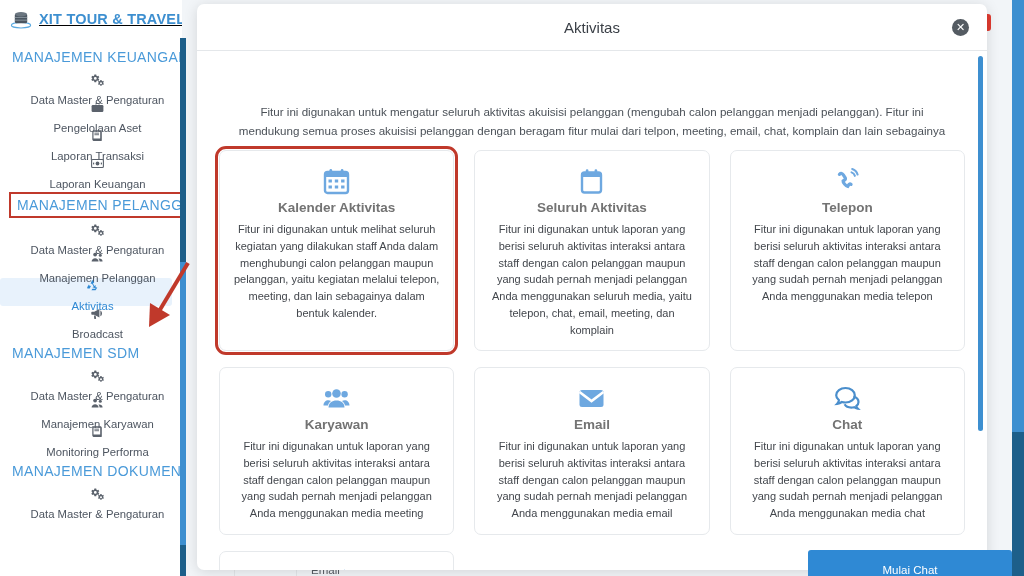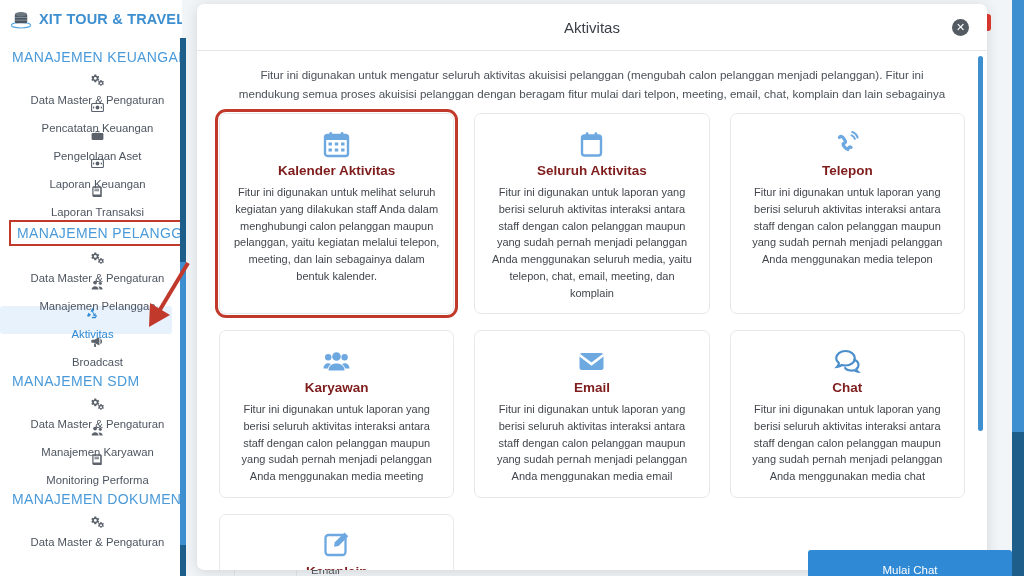--- a/index.html
+++ b/index.html
@@ -29,20 +29,21 @@
     width: 182px; height: 576px;
     background: #ffffff;
     overflow: hidden;
     z-index: 5;
   }
   .brand {
     display: flex; align-items: center;
     gap: 7px;
     padding: 9px 0 9px 10px;
     height: 38px;
+    text-decoration: underline;
   }
   .brand-logo { width: 22px; height: 22px; flex: 0 0 auto; }
   .brand-text {
     color: #3d8fd0;
     font-size: 14.5px;
     font-weight: 700;
     letter-spacing: .2px;
     white-space: nowrap;
   }
 
@@ -153,20 +154,21 @@
     height: 519px;
     padding: 12px 22px 0 22px;
     overflow: hidden;
   }
   .intro {
     text-align: center;
     font-size: 11.6px;
     color: #4b5158;
     line-height: 1.65;
     padding: 2px 12px 10px 12px;
+    margin-top: 37px;
   }
 
   .card-grid {
     display: grid;
     grid-template-columns: repeat(3, 1fr);
     gap: 16px 20px;
   }
   .card {
     border: 1px solid #e6e9ec;
     border-radius: 7px;
@@ -181,21 +183,21 @@
     border-color: #e6e9ec;
   }
   .card-ico {
     height: 32px;
     display: flex; align-items: center; justify-content: center;
     color: #5b9bd5;
     margin-bottom: 3px;
   }
   .card-ico svg { width: 27px; height: 27px; fill: #6ea8e0; }
   .card-title {
-    color: #7f1d1d;
+    color: #737373;
     font-size: 13.5px;
     font-weight: 700;
     margin-bottom: 6px;
   }
   .card-desc {
     color: #42464c;
     font-size: 11px;
     line-height: 1.52;
   }
 
@@ -274,54 +276,44 @@
           <span class="nav-ico">
             <svg viewBox="0 0 13 13">
               <path d="M5.2 1.6l.3 1.2c.3.1.6.2.8.4l1.1-.5.9 1.5-.9.8c0 .3 0 .6 0 .8l.9.8-.9 1.5-1.1-.5c-.3.2-.5.3-.8.4l-.3 1.2H3.4l-.3-1.2c-.3-.1-.6-.2-.8-.4l-1.1.5L.3 6.6l.9-.8c0-.3 0-.6 0-.8L.3 4.2l.9-1.5 1.1.5c.3-.2.5-.3.8-.4l.3-1.2zM4.3 4a1.4 1.4 0 100 2.8 1.4 1.4 0 000-2.8z"></path>
               <path d="M10.6 7l.2.9c.2.1.4.2.6.3l.8-.4.7 1.1-.7.6v.7l.7.6-.7 1.1-.8-.4c-.2.1-.4.2-.6.3l-.2.9H9.3l-.2-.9c-.2-.1-.4-.2-.6-.3l-.8.4-.7-1.1.7-.6v-.7l-.7-.6.7-1.1.8.4c.2-.1.4-.2.6-.3l.2-.9zM10 9.2a1 1 0 100 2 1 1 0 000-2z"></path>
             </svg>
           </span>
           <span>Data Master &amp; Pengaturan</span>
         </div><div class="nav-item">
           <span class="nav-ico">
             <svg viewBox="0 0 13 13">
+              <rect x="0.6" y="4" width="11.8" height="7" rx="1.2"></rect>
+              <path d="M4.4 3.6V2.8c0-.5.4-.9.9-.9h2.4c.5 0 .9.4.9.9v.8h-1.1v-.6H5.5v.6z"></path>
+            </svg>
+          </span>
+          <span>Pengelolaan Aset</span>
+        </div><div class="nav-item">
+          <span class="nav-ico">
+            <svg viewBox="0 0 13 13">
+              <path d="M2 1.2h7.2c.9 0 1.6.7 1.6 1.6v8.4c0 .5-.4.9-.9.9H3.1c-1 0-1.8-.8-1.8-1.8V2.6c0-.8.6-1.4 1.4-1.4zm.5 1.6v6.6h6.7V2.8z"></path>
+              <rect x="3.4" y="3.7" width="4.6" height=".9"></rect>
+              <rect x="3.4" y="5.3" width="4.6" height=".9"></rect>
+            </svg>
+          </span>
+          <span>Laporan Transaksi</span>
+        </div><div class="nav-item">
+          <span class="nav-ico">
+            <svg viewBox="0 0 13 13">
               <rect x="0.6" y="2.5" width="11.8" height="8" rx="1" fill="none" stroke="currentColor" stroke-width="1.1"></rect>
               <circle cx="6.5" cy="6.5" r="1.9"></circle>
               <rect x="2" y="5.6" width="1.2" height="1.8"></rect>
               <rect x="9.8" y="5.6" width="1.2" height="1.8"></rect>
             </svg>
           </span>
-          <span>Pencatatan Keuangan</span>
-        </div><div class="nav-item">
-          <span class="nav-ico">
-            <svg viewBox="0 0 13 13">
-              <rect x="0.6" y="4" width="11.8" height="7" rx="1.2"></rect>
-              <path d="M4.4 3.6V2.8c0-.5.4-.9.9-.9h2.4c.5 0 .9.4.9.9v.8h-1.1v-.6H5.5v.6z"></path>
-            </svg>
-          </span>
-          <span>Pengelolaan Aset</span>
-        </div><div class="nav-item">
-          <span class="nav-ico">
-            <svg viewBox="0 0 13 13">
-              <rect x="0.6" y="2.5" width="11.8" height="8" rx="1" fill="none" stroke="currentColor" stroke-width="1.1"></rect>
-              <circle cx="6.5" cy="6.5" r="1.9"></circle>
-              <rect x="2" y="5.6" width="1.2" height="1.8"></rect>
-              <rect x="9.8" y="5.6" width="1.2" height="1.8"></rect>
-            </svg>
-          </span>
           <span>Laporan Keuangan</span>
-        </div><div class="nav-item">
-          <span class="nav-ico">
-            <svg viewBox="0 0 13 13">
-              <path d="M2 1.2h7.2c.9 0 1.6.7 1.6 1.6v8.4c0 .5-.4.9-.9.9H3.1c-1 0-1.8-.8-1.8-1.8V2.6c0-.8.6-1.4 1.4-1.4zm.5 1.6v6.6h6.7V2.8z"></path>
-              <rect x="3.4" y="3.7" width="4.6" height=".9"></rect>
-              <rect x="3.4" y="5.3" width="4.6" height=".9"></rect>
-            </svg>
-          </span>
-          <span>Laporan Transaksi</span>
         </div><div class="nav-section highlight">MANAJEMEN PELANGGAN</div><div class="nav-item">
           <span class="nav-ico">
             <svg viewBox="0 0 13 13">
               <path d="M5.2 1.6l.3 1.2c.3.1.6.2.8.4l1.1-.5.9 1.5-.9.8c0 .3 0 .6 0 .8l.9.8-.9 1.5-1.1-.5c-.3.2-.5.3-.8.4l-.3 1.2H3.4l-.3-1.2c-.3-.1-.6-.2-.8-.4l-1.1.5L.3 6.6l.9-.8c0-.3 0-.6 0-.8L.3 4.2l.9-1.5 1.1.5c.3-.2.5-.3.8-.4l.3-1.2zM4.3 4a1.4 1.4 0 100 2.8 1.4 1.4 0 000-2.8z"></path>
               <path d="M10.6 7l.2.9c.2.1.4.2.6.3l.8-.4.7 1.1-.7.6v.7l.7.6-.7 1.1-.8-.4c-.2.1-.4.2-.6.3l-.2.9H9.3l-.2-.9c-.2-.1-.4-.2-.6-.3l-.8.4-.7-1.1.7-.6v-.7l-.7-.6.7-1.1.8.4c.2-.1.4-.2.6-.3l.2-.9zM10 9.2a1 1 0 100 2 1 1 0 000-2z"></path>
             </svg>
           </span>
           <span>Data Master &amp; Pengaturan</span>
         </div><div class="nav-item">
           <span class="nav-ico">

